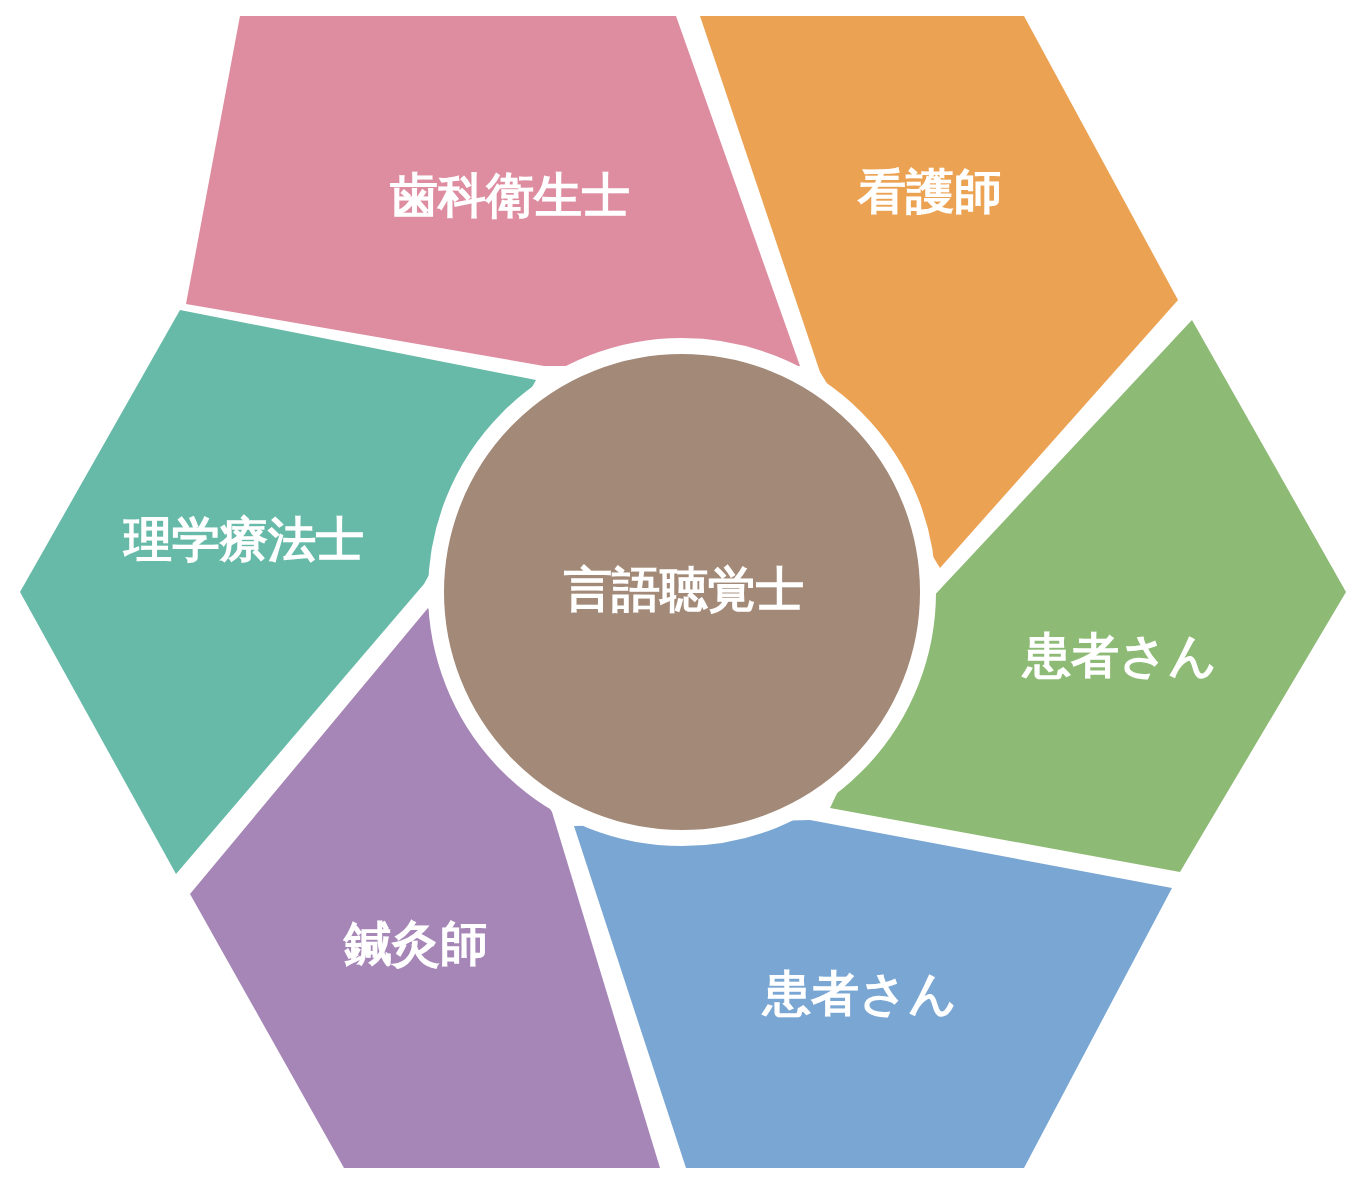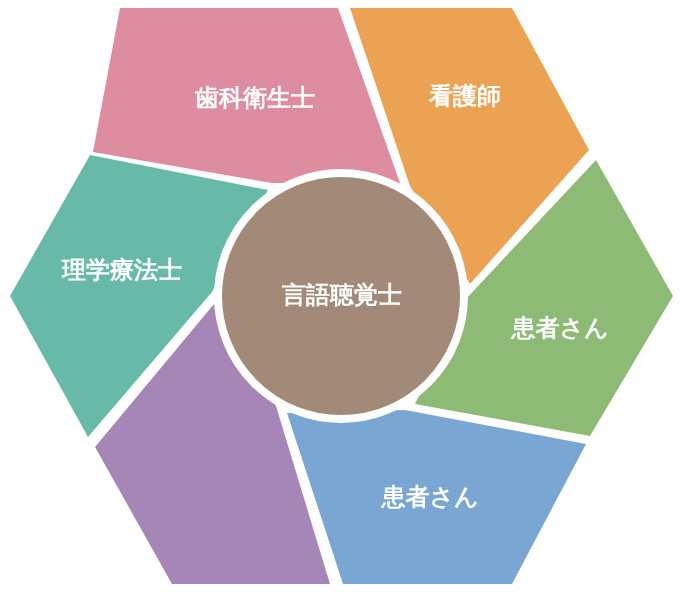--- a/index.html
+++ b/index.html
@@ -59,15 +59,16 @@
 
     <polygon points="88,437 10,296 90,155 268,190 212,292" fill="#67BAA8"></polygon>
 
     <circle cx="341" cy="296" r="123" fill="#A38977" stroke="#FFFFFF" stroke-width="8"></circle>
   </svg>
 
   <div class="label" style="left:255px; top:98px;">歯科衛生士</div>
   <div class="label" style="left:465px; top:96px;">看護師</div>
   <div class="label" style="left:560px; top:328px;">患者さん</div>
   <div class="label" style="left:430px; top:497px;">患者さん</div>
+  <div class="label" style="left:208px; top:472px;">鍼灸師</div>
   <div class="label" style="left:122px; top:270px;">理学療法士</div>
   <div class="label center-label" style="left:342px; top:295px;">言語聴覚士</div>
 </div>
 
 </body></html>

